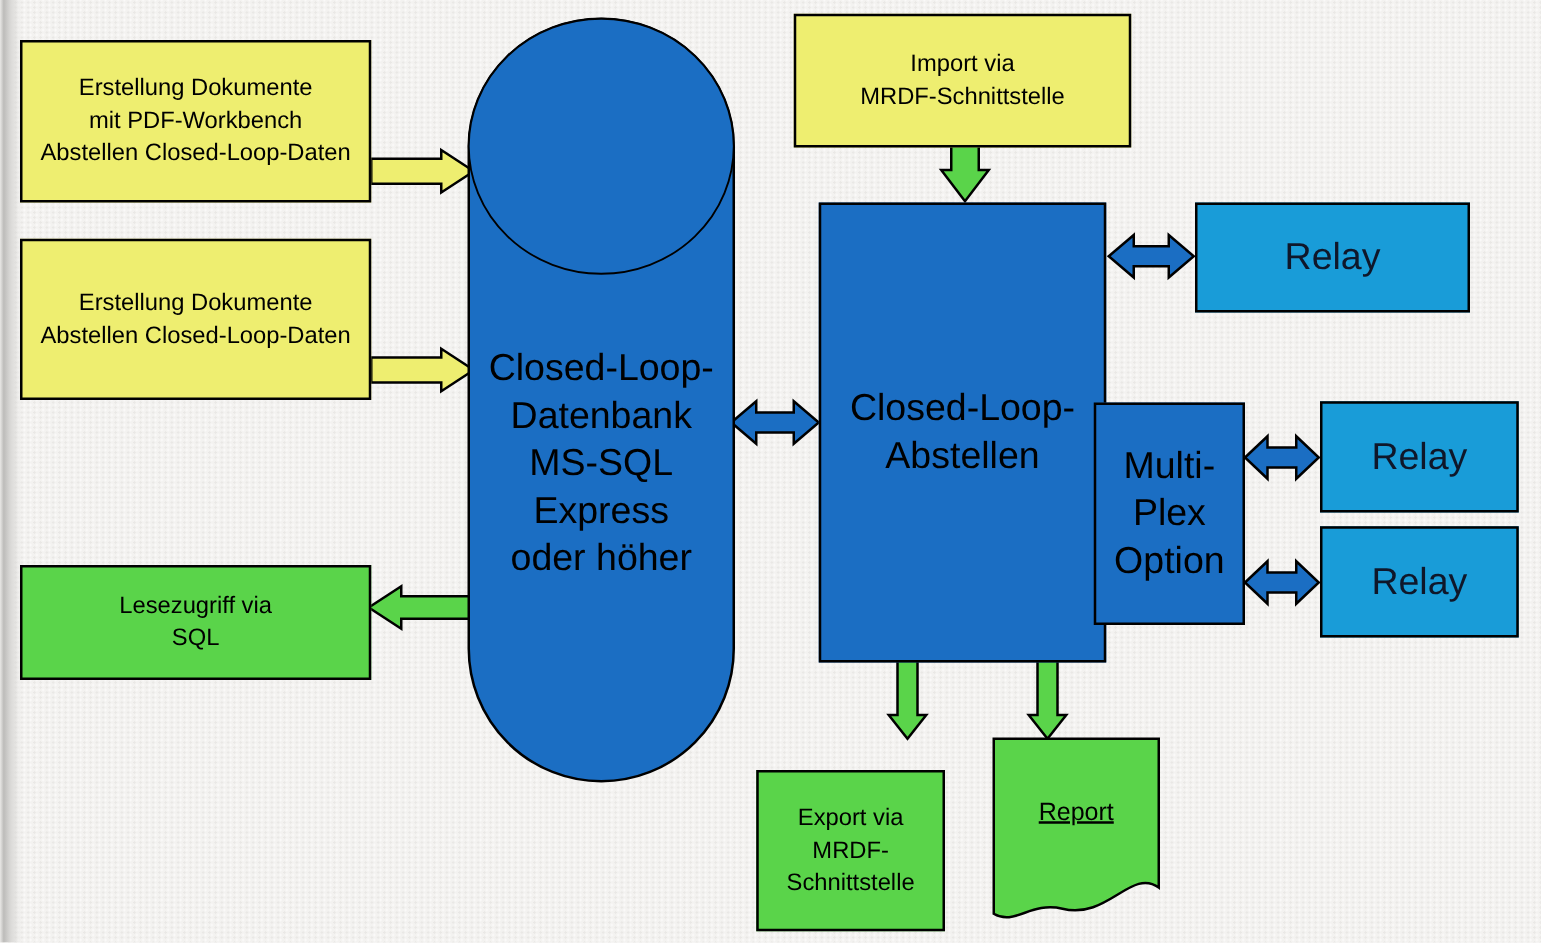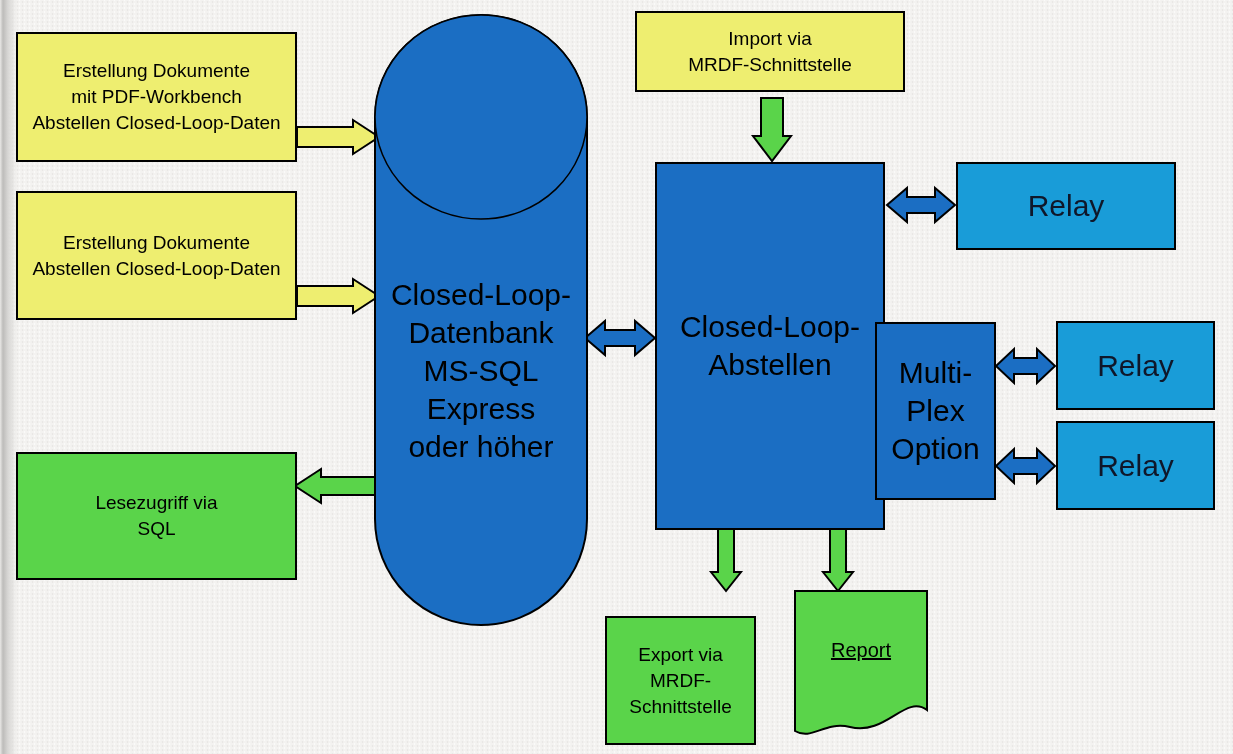--- a/index.html
+++ b/index.html
@@ -79,21 +79,21 @@
     </div>
   </div>
 
   <div class="box yellow small" style="left:16px;top:191px;width:281px;height:129px;">
     <div>
       <span class="ln">Erstellung Dokumente</span>
       <span class="ln">Abstellen Closed-Loop-Daten</span>
     </div>
   </div>
 
-  <div class="box yellow small" style="left:635px;top:11px;width:270px;height:81px;">
+  <div class="box yellow small" style="left:635px;top:11px;width:270px;height:107px;">
     <div>
       <span class="ln">Import via</span>
       <span class="ln">MRDF-Schnittstelle</span>
     </div>
   </div>
 
   <div class="label big" style="left:375px;top:276px;width:212px;">
     <div>
       <span class="ln">Closed-Loop-</span>
       <span class="ln">Datenbank</span>
@@ -121,21 +121,21 @@
   <div class="box lightblue big" style="left:956px;top:162px;width:220px;height:88px;">
     <span>Relay</span>
   </div>
   <div class="box lightblue big" style="left:1056px;top:321px;width:159px;height:89px;">
     <span>Relay</span>
   </div>
   <div class="box lightblue big" style="left:1056px;top:421px;width:159px;height:89px;">
     <span>Relay</span>
   </div>
 
-  <div class="box green small" style="left:16px;top:452px;width:281px;height:128px;">
+  <div class="box green small" style="left:16px;top:452px;width:281px;height:92px;">
     <div>
       <span class="ln">Lesezugriff via</span>
       <span class="ln">SQL</span>
     </div>
   </div>
 
   <div class="box green small" style="left:605px;top:616px;width:151px;height:129px;">
     <div>
       <span class="ln">Export via</span>
       <span class="ln">MRDF-</span>

